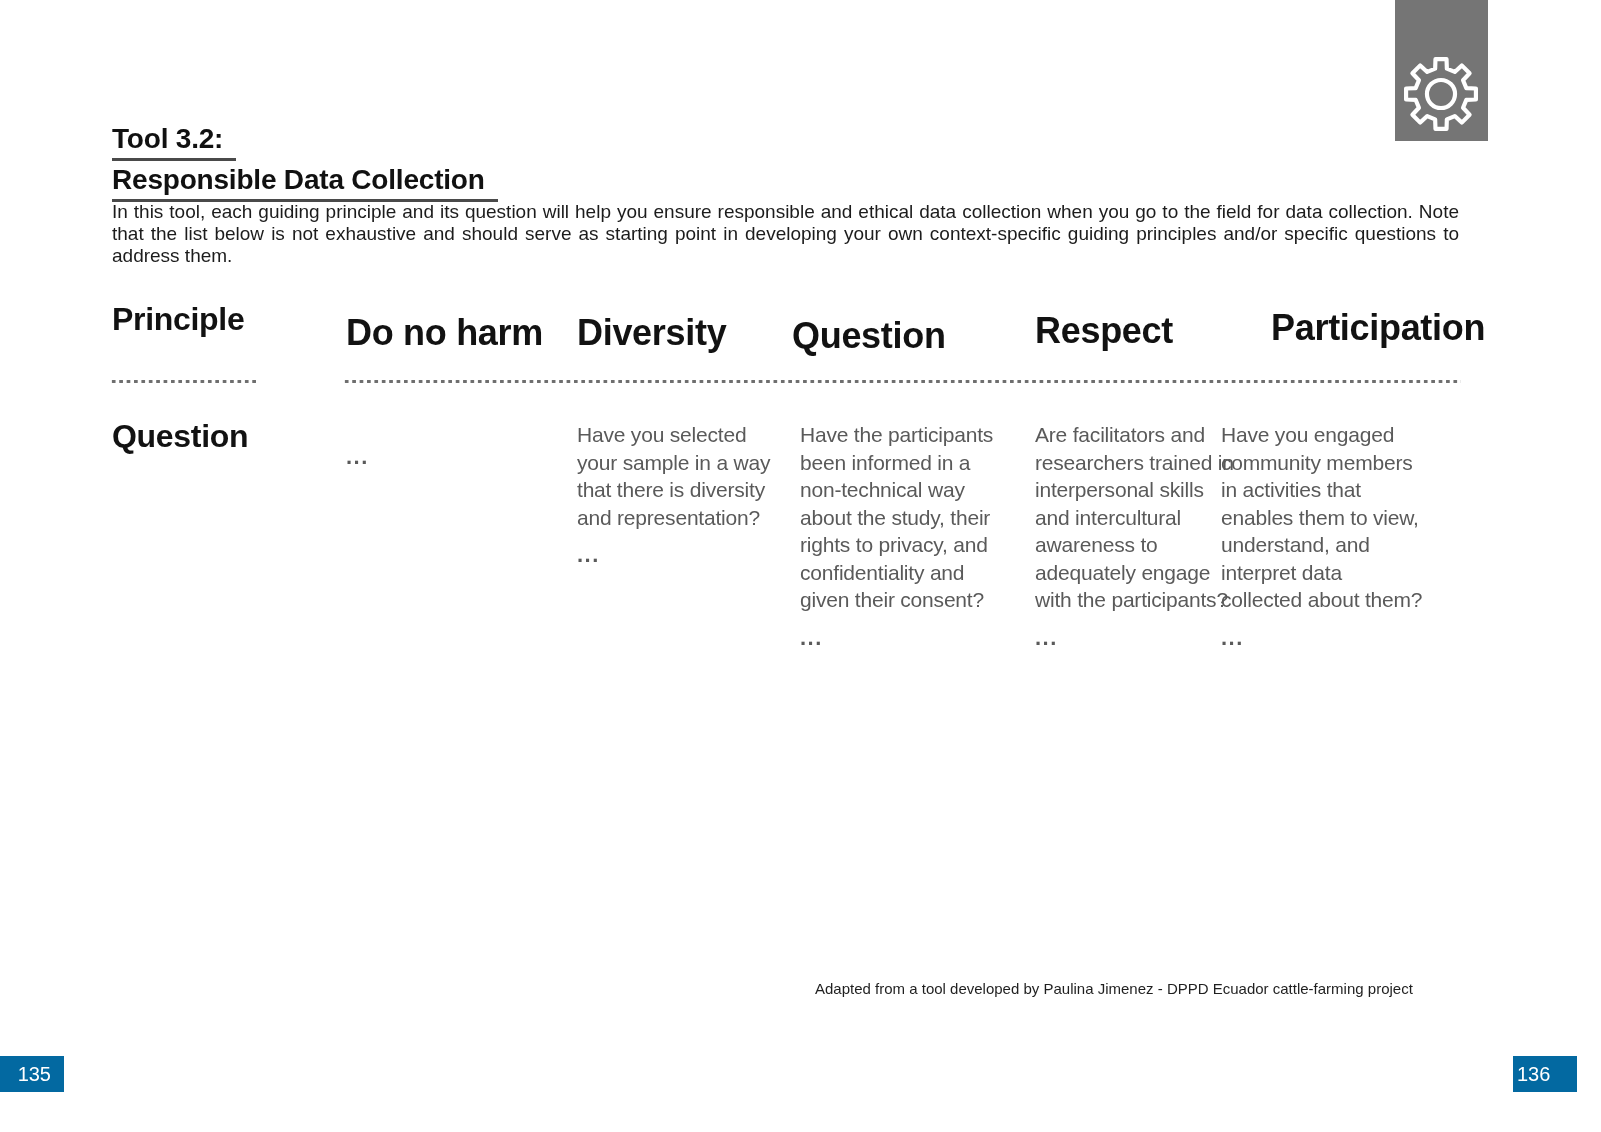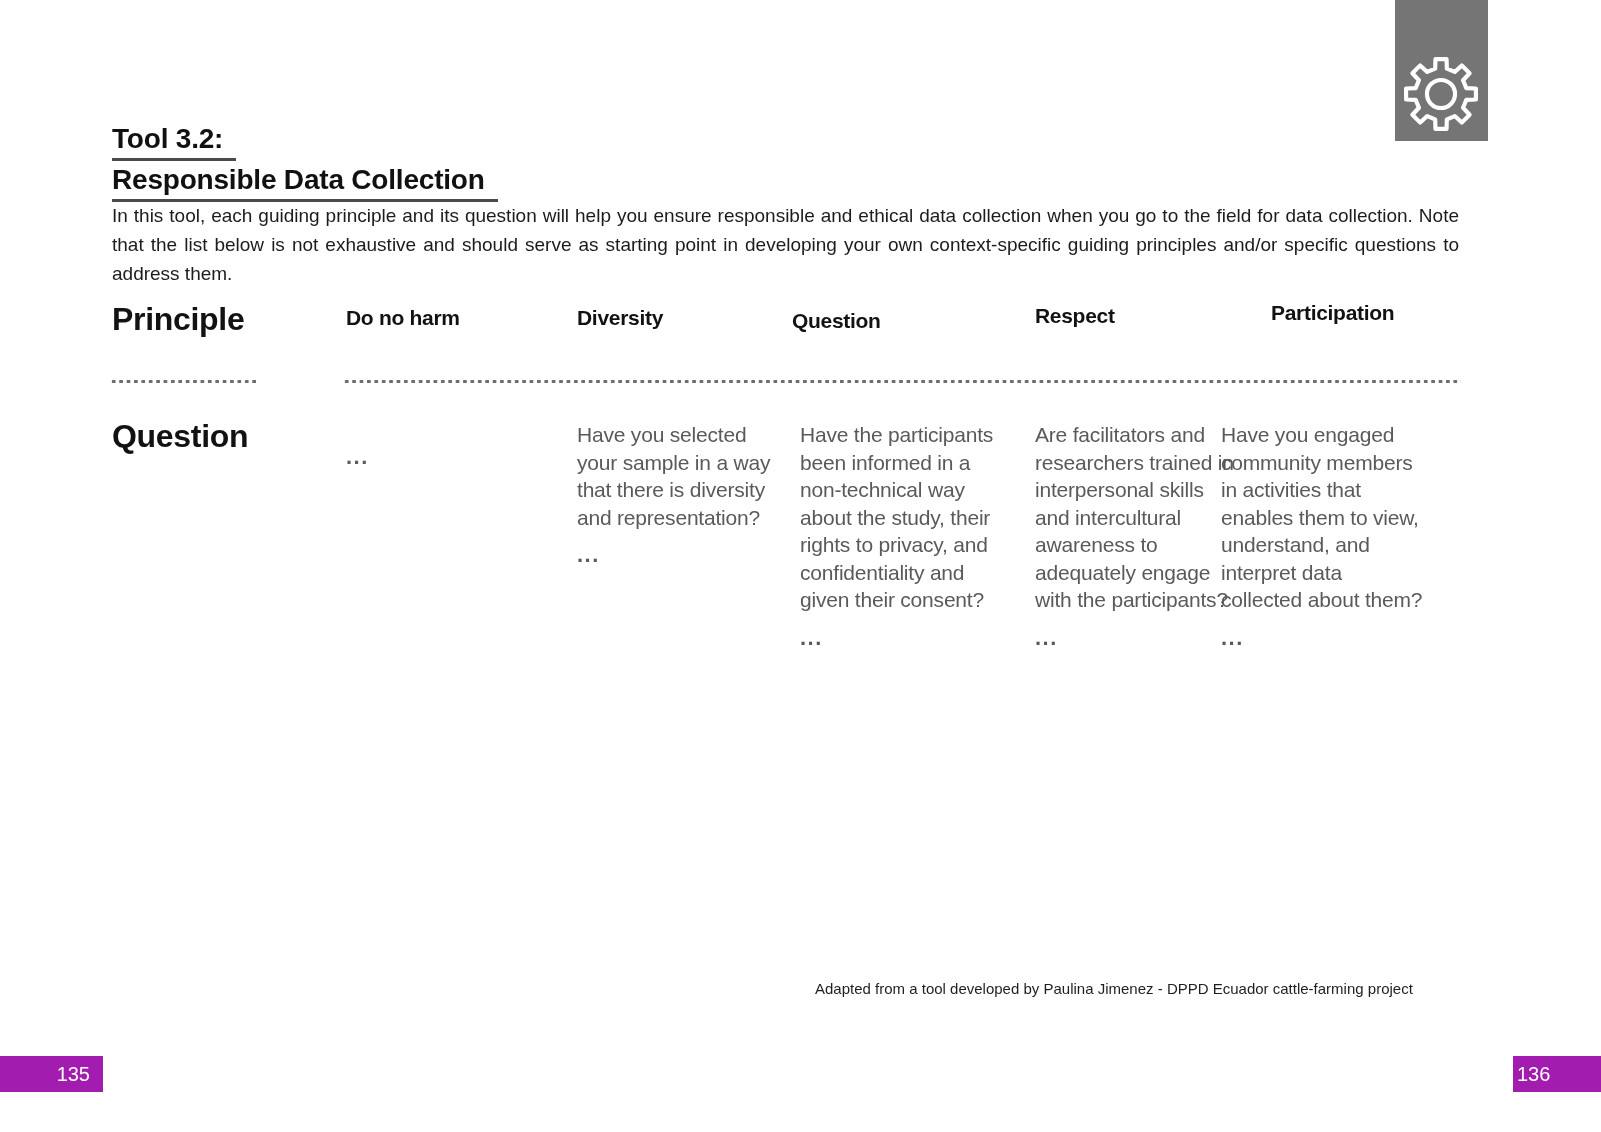--- a/index.html
+++ b/index.html
@@ -11,26 +11,26 @@
   .gear-box svg { position: absolute; left: -6px; top: 42px; }
 
   
   .title-block { position: absolute; left: 112px; top: 120px; line-height: 37px; }
   .title-line { display: block; }
   .title-line span { display: inline-block; font-size: 28px; font-weight: 700; letter-spacing: -0.2px;
                      color: #111; border-bottom: 3px solid #4a4a4a; padding: 0 13px 1px 0; }
 
   
   .intro { position: absolute; left: 112px; top: 201px; width: 1347px; font-size: 19px;
-           line-height: 29px; text-align: justify; color: #1c1c1c; }
+           line-height: 22px; text-align: justify; color: #1c1c1c; }
 
   
   .hdr { position: absolute; font-weight: 700; letter-spacing: -0.3px; color: #121212; white-space: nowrap; }
   .hdr-big { font-size: 32px; }
-  .hdr-col { font-size: 21px; }
+  .hdr-col { font-size: 36px; margin-top: 6px; }
   #h-principle { left: 112px; top: 301px; }
   #h-c0 { left: 346px;  top: 306px; }
   #h-c1 { left: 577px;  top: 306px; }
   #h-c2 { left: 792px;  top: 309px; }
   #h-c3 { left: 1035px; top: 304px; }
   #h-c4 { left: 1271px; top: 301px; text-align: center; }
   #q-label { left: 112px; top: 418px; }
 
   
   .dots { position: absolute; top: 379px; height: 5px;
@@ -46,21 +46,21 @@
   #q0 { left: 346px; }
   #q1 { left: 577px; }
   #q2 { left: 800px; }
   #q3 { left: 1035px; }
   #q4 { left: 1221px; }
   .more { margin-top: 10px; font-weight: 700; font-size: 22px; letter-spacing: 1.5px; color: #5a5a5a; }
   #q0 .more { margin-top: 22px; }
 
   
   .attribution { position: absolute; left: 815px; top: 980px; font-size: 15px; color: #1f1f1f; white-space: nowrap; }
-  .page-badge { position: absolute; top: 1056px; height: 36px; width: 103px; background: #a21caf;
+  .page-badge { position: absolute; top: 1056px; height: 36px; width: 64px; background: #0369a1;
                 color: #ffffff; font-size: 20px; line-height: 36px; }
   .badge-left  { left: 0; text-align: right; padding-right: 13px; }
   .badge-right { left: 1513px; text-align: left; padding-left: 4px; }
 </style>
 </head>
 <body>
 
 <div class="gear-box">
   <svg width="104" height="104" viewBox="0 0 100 100" aria-hidden="true">
     <path fill="none" stroke="#ffffff" stroke-width="4" stroke-linejoin="round" d="M74.36,44.38 L83.58,44.68 L83.58,55.32 L74.36,55.62

